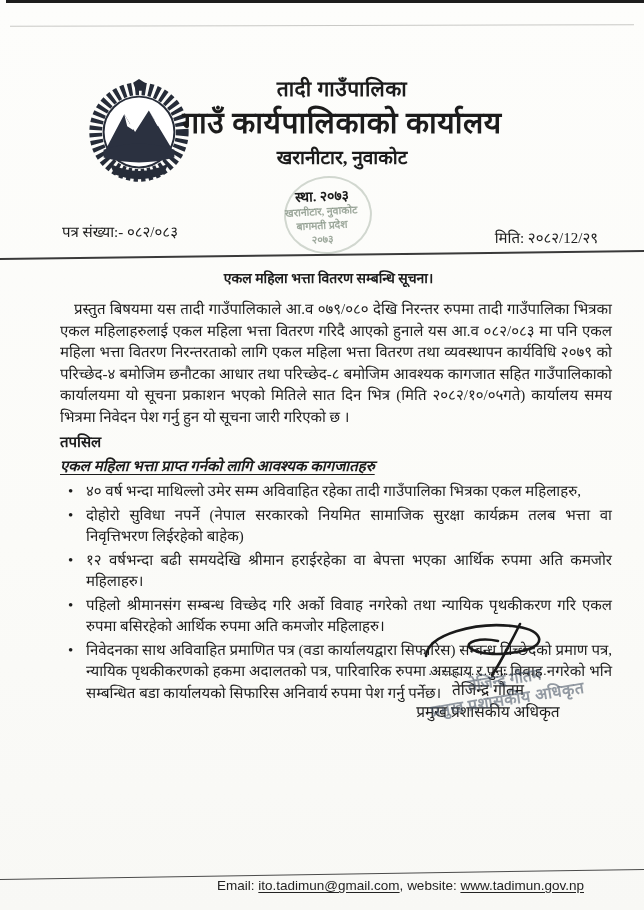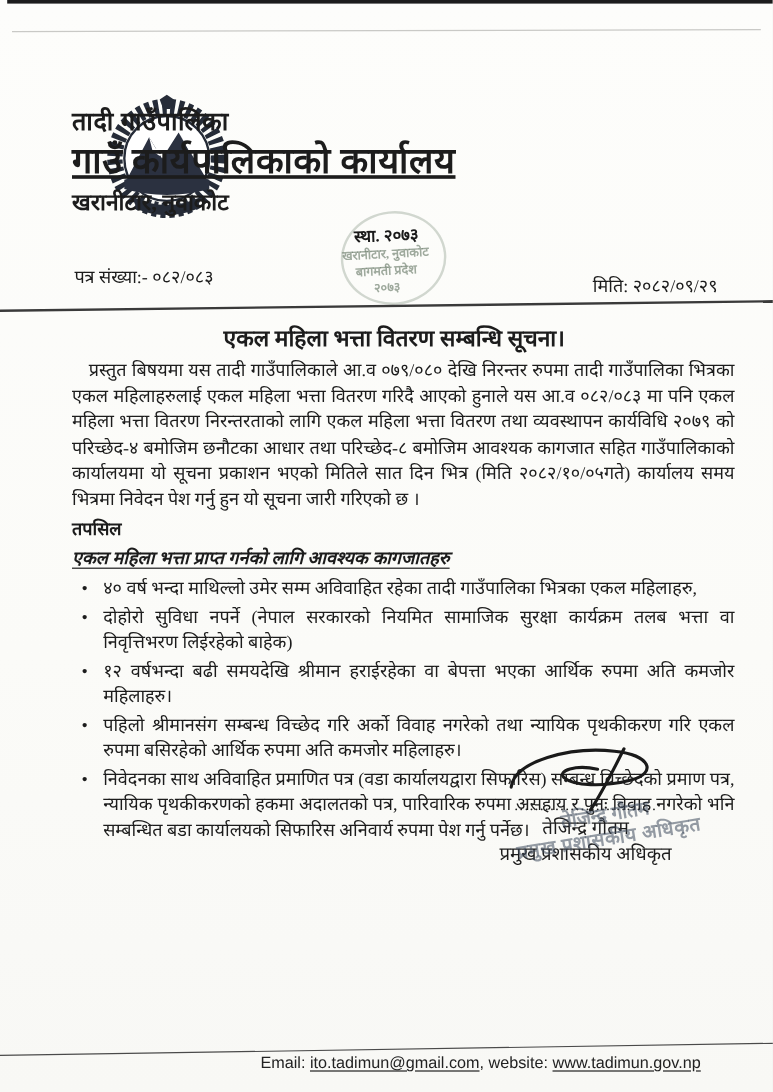--- a/index.html
+++ b/index.html
@@ -12,42 +12,42 @@
   .page {
     position:relative; width:644px; height:910px;
     background:linear-gradient(180deg,#fdfdfb 0%, #fbfbf8 60%, #f8f8f5 100%);
     overflow:hidden;
   }
   .scan-edge-top { position:absolute; top:0; left:6px; right:0; height:3px; background:#1d1d1d; }
   .scan-line-faint { position:absolute; top:25px; left:10px; right:10px; height:1px; background:#c9c9c6; transform:rotate(-0.15deg); }
 
   
   .logo { position:absolute; left:80px; top:78px; width:118px; height:112px; }
-  .head-center { position:absolute; left:60px; right:20px; top:88px; line-height:1.25; }
+  .head-center { position:absolute; left:60px; right:20px; top:76px; text-align:center; line-height:1.25; }
   .muni { font-size:21px; font-weight:700; letter-spacing:.5px; }
-  .office { font-size:30px; font-weight:700; margin-top:2px; letter-spacing:.5px;text-decoration:underline; }
+  .office { font-size:30px; font-weight:700; margin-top:2px; letter-spacing:.5px; }
   .addr { font-size:19px; font-weight:700; margin-top:4px; }
 
   
   .hstamp { position:absolute; left:0; right:0; top:176px; height:78px; text-align:center; }
   .hstamp .ring {
     position:absolute; left:50%; top:0; width:88px; height:78px; margin-left:-38px;
     border:2px solid rgba(110,128,110,.30); border-radius:50%;
     transform:rotate(-6deg);
   }
   .est { position:relative; display:inline-block; font-size:14px; font-weight:700; color:#1a1a1a; transform:rotate(-2deg); margin-top:10px; }
   .hstamp-lines { position:relative; font-size:10.5px; line-height:1.35; color:rgba(80,100,80,.55); font-weight:700; transform:rotate(-3deg); }
 
   
   .meta-left { position:absolute; left:62px; top:220px; font-size:15px; line-height:1.7; }
   .meta-date { position:absolute; right:46px; top:227px; font-size:15px; }
 
   .rule-main { position:absolute; left:-6px; right:-6px; top:254px; border-top:2px solid #3a3a3a; transform:rotate(-0.7deg); }
 
-  .title { position:absolute; left:13px; right:0; top:268px; text-align:center; font-size:19px; font-weight:700; }
+  .title { position:absolute; left:13px; right:0; top:268px; text-align:center; font-size:14px; font-weight:700; }
 
   .content { position:absolute; left:60px; right:32px; top:299px; font-size:15px; line-height:21.5px; }
   .para { text-align:justify; text-indent:14px; }
   .tapasil { margin-top:4px; font-weight:700; }
   .list-head { margin-top:2px; font-weight:700; text-decoration:underline; text-underline-offset:3px;font-style:italic; }
   ul.docs { list-style:none; margin-top:4px; }
   ul.docs li { position:relative; padding-left:26px; text-align:justify; margin-top:2px; }
   ul.docs li::before { content:"•"; position:absolute; left:8px; top:0; font-size:15px; color:#1c1c1c; }
 
   
@@ -105,21 +105,21 @@
     <div class="hstamp-lines">
       <div>खरानीटार, नुवाकोट</div>
       <div>बागमती प्रदेश</div>
       <div>२०७३</div>
     </div>
   </div>
 
   <div class="meta-left">
     <div>पत्र संख्या:- ०८२/०८३</div>
   </div>
-  <div class="meta-date">मिति: २०८२/०९/२९</div>
+  <div class="meta-date">मिति: २०८२/12/२९</div>
 
   <div class="rule-main"></div>
 
   <div class="title">एकल महिला भत्ता वितरण सम्बन्धि सूचना।</div>
 
   <div class="content">
     <p class="para">प्रस्तुत बिषयमा यस तादी गाउँपालिकाले आ.व ०७९/०८० देखि निरन्तर रुपमा तादी गाउँपालिका भित्रका एकल महिलाहरुलाई एकल महिला भत्ता वितरण गरिदै आएको हुनाले यस आ.व ०८२/०८३ मा पनि एकल महिला भत्ता वितरण निरन्तरताको लागि एकल महिला भत्ता वितरण तथा व्यवस्थापन कार्यविधि २०७९ को परिच्छेद-४ बमोजिम छनौटका आधार तथा परिच्छेद-८ बमोजिम आवश्यक कागजात सहित गाउँपालिकाको कार्यालयमा यो सूचना प्रकाशन भएको मितिले सात दिन भित्र (मिति २०८२/१०/०५गते) कार्यालय समय भित्रमा निवेदन पेश गर्नु हुन यो सूचना जारी गरिएको छ ।</p>
     <div class="tapasil">तपसिल</div>
     <div class="list-head">एकल महिला भत्ता प्राप्त गर्नको लागि आवश्यक कागजातहरु</div>
     <ul class="docs">

